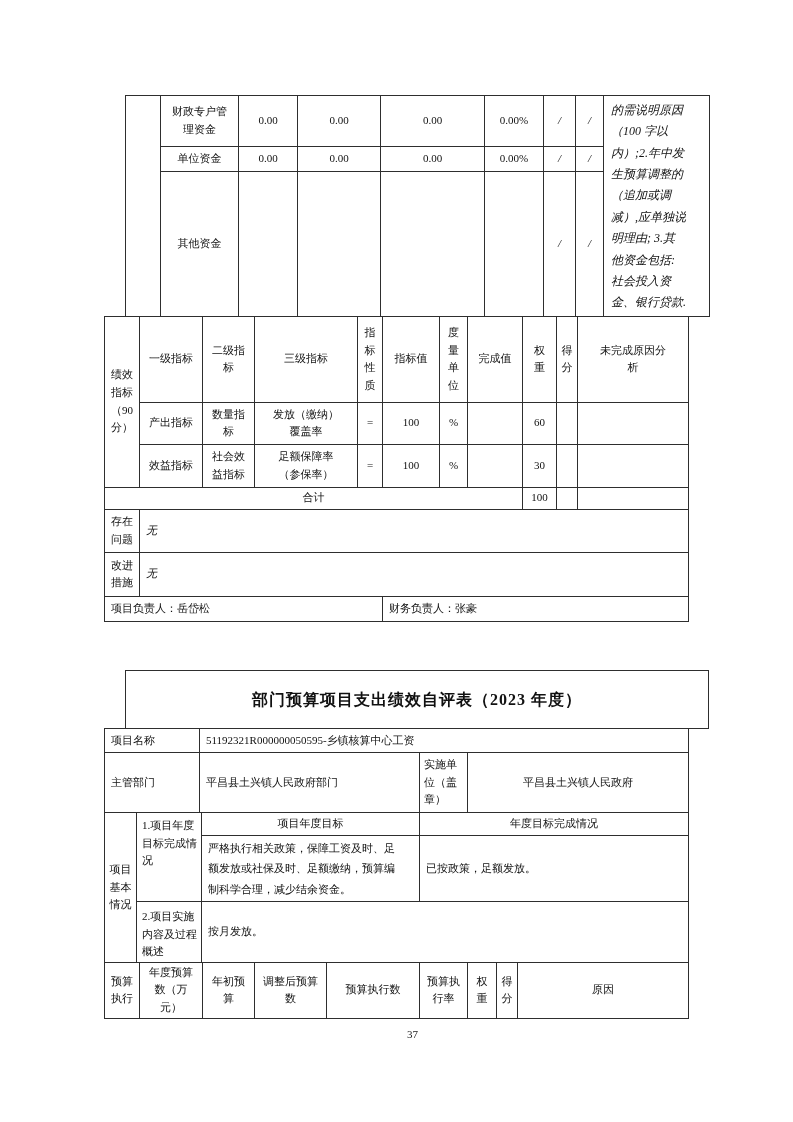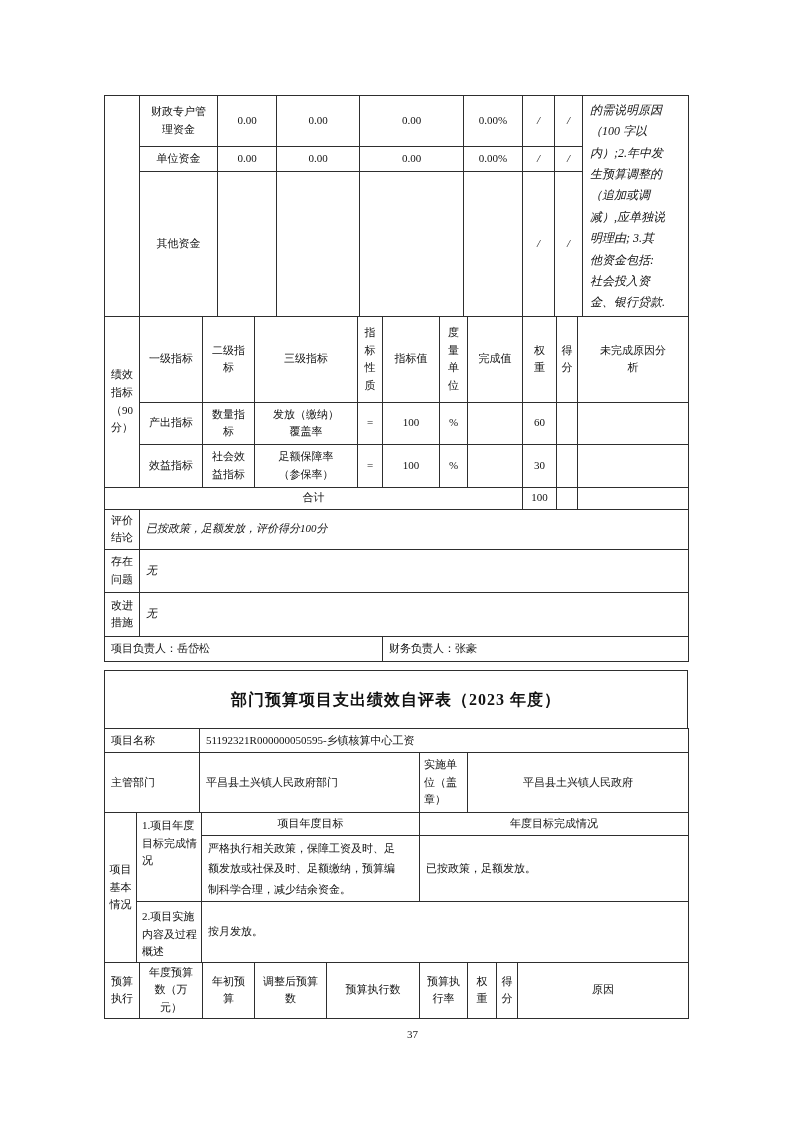--- a/index.html
+++ b/index.html
@@ -7,21 +7,21 @@
   body {
     width: 793px; height: 1122px;
     font-family: "Liberation Serif", "DejaVu Serif", serif;
     color: #111;
   }
   .page { position: relative; width: 793px; height: 1122px; background: #fff; overflow: hidden; }
   .tbl-wrap { position: absolute; left: 104px; width: 584px; }
   #t1 { top: 95px; }
   #t2 { top: 670px; }
   table { border-collapse: collapse; table-layout: fixed; width: 584px; margin-top: -1px; }
-  .tbl-wrap table:first-child { margin-top: 0; }
+  .tbl-wrap table:first-child { margin-top: 0; margin-left: 21px; }
   td {
     border: 1px solid #2e2e2e;
     font-size: 11px;
     text-align: center;
     vertical-align: middle;
     padding: 1px 3px;
     line-height: 1.6;
     overflow: hidden;
     word-break: break-all;
   }
@@ -174,24 +174,20 @@
       </tr>
     </tbody>
       </table>
 
     <table>
       <colgroup>
           <col style="width:35px">
           <col style="width:549px">
         </colgroup>
       <tbody>
-          <tr style="height:40px">
-        <td class="sideA">评价结论</td>
-        <td class="left italic">已按政策，足额发放，评价得分100分</td>
-      </tr>
       <tr style="height:43px">
         <td class="sideA">存在问题</td>
         <td class="left italic">无</td>
       </tr>
       <tr style="height:44px">
         <td class="sideA">改进措施</td>
         <td class="left italic">无</td>
       </tr>
     </tbody>
       </table>

